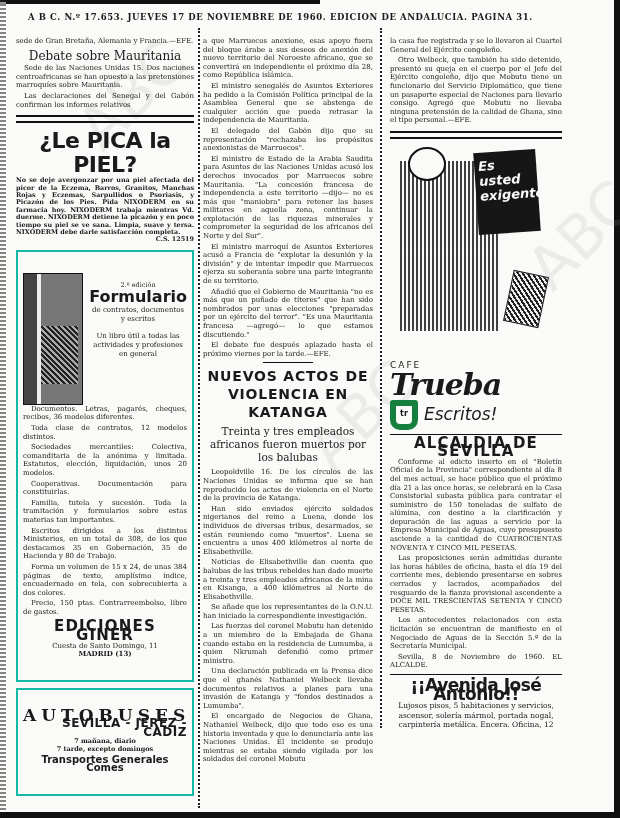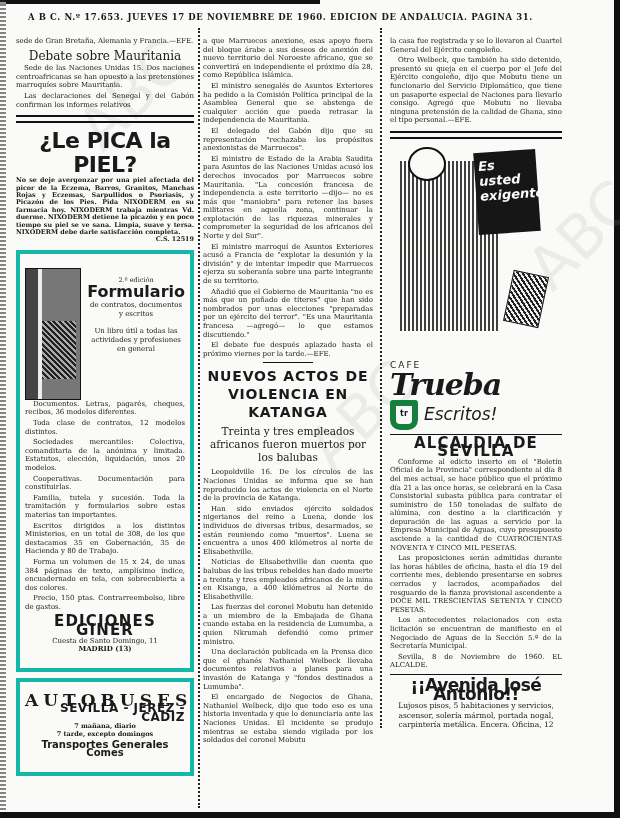--- a/index.html
+++ b/index.html
@@ -15,21 +15,21 @@
   .header { position:absolute; left:28px; top:12px; width:560px; font-size:8.5px; font-weight:bold;
     letter-spacing:.6px; white-space:nowrap; font-family:"DejaVu Serif", serif; }
   .col { position:absolute; top:37px; font-size:7px; line-height:8.6px; text-align:justify; }
   .col p { margin:0 0 2px 0; text-indent:8px; }
   .col1 { left:16px; width:178px; }
   .col2 { left:203px; width:170px; }
   .col3 { left:390px; width:172px; }
   .vrule { position:absolute; top:28px; width:0; border-left:2px dotted #222; }
   .h-sub { text-align:center; font-size:12px; font-weight:normal; margin:6px 0 4px; }
   .dbl { height:4px; border-top:2px solid #111; border-bottom:2px solid #111; margin:6px 0; }
-  .ad-box { border:4px solid #14b8a6; padding:14px 5px; margin:6px 0; }
+  .ad-box { border:2px solid #14b8a6; padding:21px 5px; margin:6px 0; }
   .pica { font-family:"DejaVu Sans", sans-serif; font-weight:900; font-size:22px; letter-spacing:-0.5px;
     text-align:center; line-height:24px; }
   .pica-body { font-size:6.4px; line-height:7.4px; font-weight:bold; }
   .pica-ref { text-align:right; }
   .form-ad { display:flex; gap:6px; }
   .book { width:78px; height:130px; background:linear-gradient(90deg,#444 0 22%,#eee 22% 30%,#777 30% 100%);
     border:1px solid #111; position:relative; }
   .book::after { content:""; position:absolute; left:30%; top:40%; right:4px; bottom:20px;
     background:repeating-linear-gradient(45deg,#222 0 2px,#aaa 2px 4px); }
   .form-right { flex:1; text-align:center; }
@@ -138,20 +138,21 @@
   <p>El ministro de Estado de la Arabia Saudita para Asuntos de las Naciones Unidas acusó los derechos invocados por Marruecos sobre Mauritania. "La concesión francesa de independencia a este territorio —dijo— no es más que "maniobra" para retener las bases militares en aquella zona, continuar la explotación de las riquezas minerales y comprometer la seguridad de los africanos del Norte y del Sur".</p>
   <p>El ministro marroquí de Asuntos Exteriores acusó a Francia de "explotar la desunión y la división" y de intentar impedir que Marruecos ejerza su soberanía sobre una parte integrante de su territorio.</p>
   <p>Añadió que el Gobierno de Mauritania "no es más que un puñado de títeres" que han sido nombrados por unas elecciones "preparadas por un ejército del terror". "Es una Mauritania francesa —agregó— lo que estamos discutiendo."</p>
   <p>El debate fue después aplazado hasta el próximo viernes por la tarde.—EFE.</p>
   <div class="dash-ornament"></div>
   <div class="headline-big">NUEVOS ACTOS DE VIOLENCIA EN KATANGA</div>
   <div class="deck">Treinta y tres empleados africanos fueron muertos por los balubas</div>
   <p>Leopoldville 16. De los círculos de las Naciones Unidas se informa que se han reproducido los actos de violencia en el Norte de la provincia de Katanga.</p>
   <p>Han sido enviados ejército soldados nigerianos del reino a Luena, donde los individuos de diversas tribus, desarmados, se están reuniendo como "muertos". Luena se encuentra a unos 400 kilómetros al norte de Elisabethville.</p>
   <p>Noticias de Elisabethville dan cuenta que balubas de las tribus rebeldes han dado muerte a treinta y tres empleados africanos de la mina en Kisanga, a 400 kilómetros al Norte de Elisabethville.</p>
+  <p>Se añade que los representantes de la O.N.U. han iniciado la correspondiente investigación.</p>
   <p>Las fuerzas del coronel Mobutu han detenido a un miembro de la Embajada de Ghana cuando estaba en la residencia de Lumumba, a quien Nkrumah defendió como primer ministro.</p>
   <p>Una declaración publicada en la Prensa dice que el ghanés Nathaniel Welbeck llevaba documentos relativos a planes para una invasión de Katanga y "fondos destinados a Lumumba".</p>
   <p>El encargado de Negocios de Ghana, Nathaniel Welbeck, dijo que todo eso es una historia inventada y que lo denunciaría ante las Naciones Unidas. El incidente se produjo mientras se estaba siendo vigilada por los soldados del coronel Mobutu</p>
 </div>
 
 <div class="col col3">
   <p style="text-indent:0">la casa fue registrada y se lo llevaron al Cuartel General del Ejército congoleño.</p>
   <p>Otro Welbeck, que también ha sido detenido, presentó su queja en el cuerpo por el Jefe del Ejército congoleño, dijo que Mobutu tiene un funcionario del Servicio Diplomático, que tiene un pasaporte especial de Naciones para llevarlo consigo. Agregó que Mobutu no llevaba ninguna pretensión de la calidad de Ghana, sino el tipo personal.—EFE.</p>
   <div class="dbl"></div>
 

